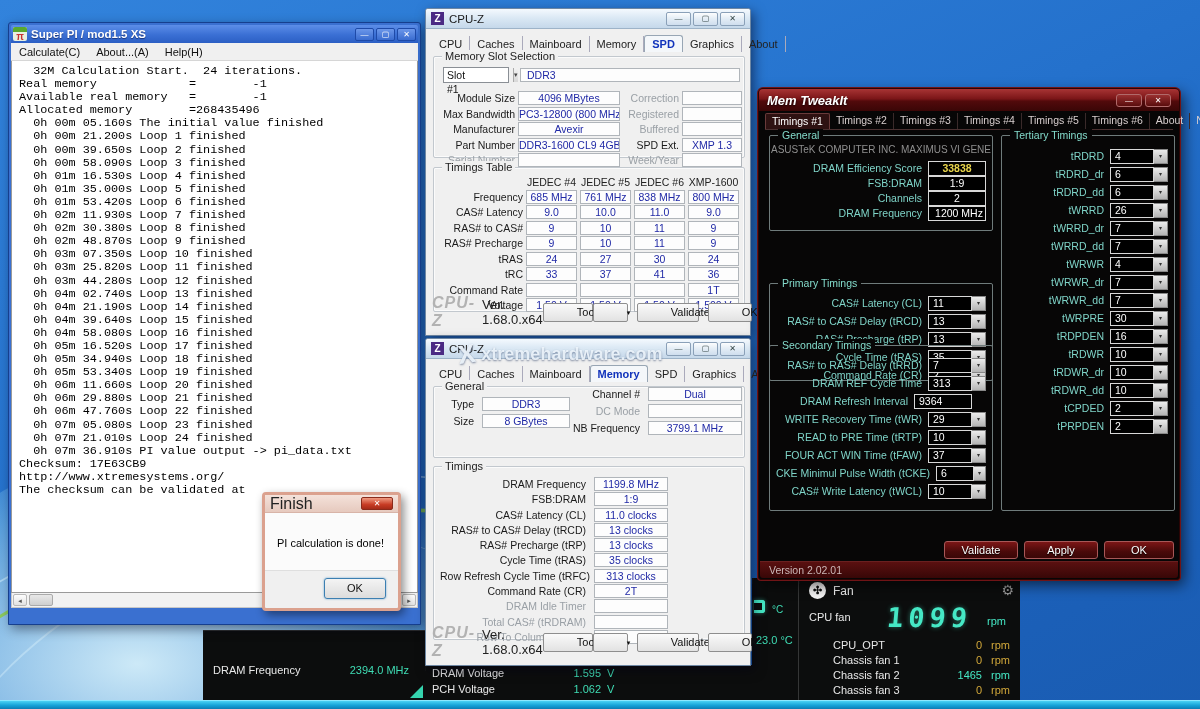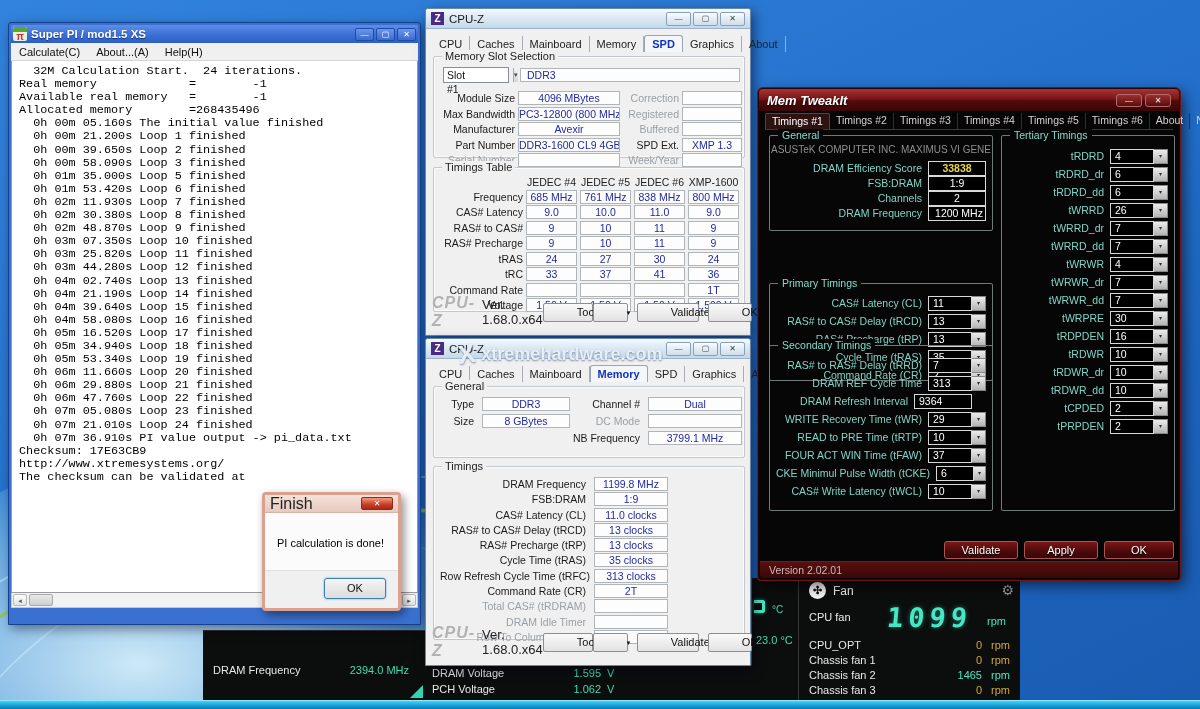--- a/index.html
+++ b/index.html
@@ -45,21 +45,21 @@
               font-size:11px; line-height:17px; text-align:center; font-weight:bold; }
   #hw-fan .ftitle { font-size:12px; color:#f0f0f0; }
   .gear-icon { position:absolute; right:6px; top:4px; color:#9a9a9a; font-size:14px; cursor:pointer; }
   .cpufanrow { position:absolute; left:10px; top:24px; right:10px; height:32px; }
   .cpufanrow .lab { position:absolute; left:0; top:9px; }
   .bigseg { position:absolute; right:38px; top:0; font-family:"DejaVu Sans Mono",monospace; font-weight:bold;
             font-size:27px; letter-spacing:5px; color:#45e8c5; transform:skewX(-5deg);
             text-shadow:0 0 5px rgba(69,232,197,.45); }
   .cpufanrow .unit { position:absolute; right:4px; top:13px; color:#45e8c5; }
   #fanrows { position:absolute; left:10px; right:8px; top:60px; }
-  .fanrow { position:relative; height:15px; line-height:15px; }
+  .fanrow { position:relative; height:15px; line-height:15px;margin-left:24px; }
   .fanrow .lab { position:absolute; left:0; color:#e8e8e8; }
   .fanrow .val { position:absolute; right:30px; }
   .fanrow .unit { position:absolute; right:2px; }
   .fanrow .zero { color:#d2a83a; }
   .fanrow .active { color:#45e8c5; }
 
   
   #superpi { left:8px; top:22px; width:413px; height:603px; background:#3a70d0;
              border:1px solid #16ay; border:1px solid #163f8e; border-radius:3px 3px 0 0; padding:2px;
              box-shadow:3px 4px 12px rgba(0,0,20,.45); }
@@ -297,20 +297,21 @@
       <div class="logline">Allocated memory        =268435496</div>
 
       <div class="logline">  0h 00m 05.160s The initial value finished</div>
 
       <div class="logline">  0h 00m 21.200s Loop 1 finished</div>
 
       <div class="logline">  0h 00m 39.650s Loop 2 finished</div>
 
       <div class="logline">  0h 00m 58.090s Loop 3 finished</div>
 
+      <div class="logline">  0h 01m 16.530s Loop 4 finished</div>
 
       <div class="logline">  0h 01m 35.000s Loop 5 finished</div>
 
       <div class="logline">  0h 01m 53.420s Loop 6 finished</div>
 
       <div class="logline">  0h 02m 11.930s Loop 7 finished</div>
 
       <div class="logline">  0h 02m 30.380s Loop 8 finished</div>
 
       <div class="logline">  0h 02m 48.870s Loop 9 finished</div>
@@ -564,21 +565,21 @@
     <div style="position:absolute; left:6px; top:10px; width:130px;">
       <div class="mrow" style="grid-template-columns:34px 88px;">
         <span class="lab-r">Type</span>
         <span class="box">DDR3</span>
       </div>
       <div class="mrow" style="grid-template-columns:34px 88px; margin-top:3px;">
         <span class="lab-r">Size</span>
         <span class="box">8 GBytes</span>
       </div>
     </div>
-    <div style="position:absolute; left:128px; top:10px; width:180px;">
+    <div style="position:absolute; left:128px; top:0; width:180px;">
       <div class="mrow" style="grid-template-columns:78px 94px;">
         <span class="lab-r">Channel #</span>
         <span class="box">Dual</span>
       </div>
       <div class="mrow" style="grid-template-columns:78px 94px; margin-top:3px;">
         <span class="lab-r dim">DC Mode</span>
         <span class="box"></span>
       </div>
       <div class="mrow" style="grid-template-columns:78px 94px; margin-top:3px;">
         <span class="lab-r">NB Frequency</span>
@@ -624,26 +625,26 @@
           <span class="lab-r">Row Refresh Cycle Time (tRFC)</span>
           <span class="box">313 clocks</span>
         </div>
 
         <div class="mrow">
           <span class="lab-r">Command Rate (CR)</span>
           <span class="box">2T</span>
         </div>
 
         <div class="mrow">
+          <span class="lab-r dim">DRAM Idle Timer</span>
+          <span class="box"></span>
+        </div>
+
+        <div class="mrow">
           <span class="lab-r dim">Total CAS# (tRDRAM)</span>
-          <span class="box"></span>
-        </div>
-
-        <div class="mrow">
-          <span class="lab-r dim">DRAM Idle Timer</span>
           <span class="box"></span>
         </div>
 
         <div class="mrow">
           <span class="lab-r dim">Row To Column (tRCD)</span>
           <span class="box"></span>
         </div>
 
     </div>
   </div>

